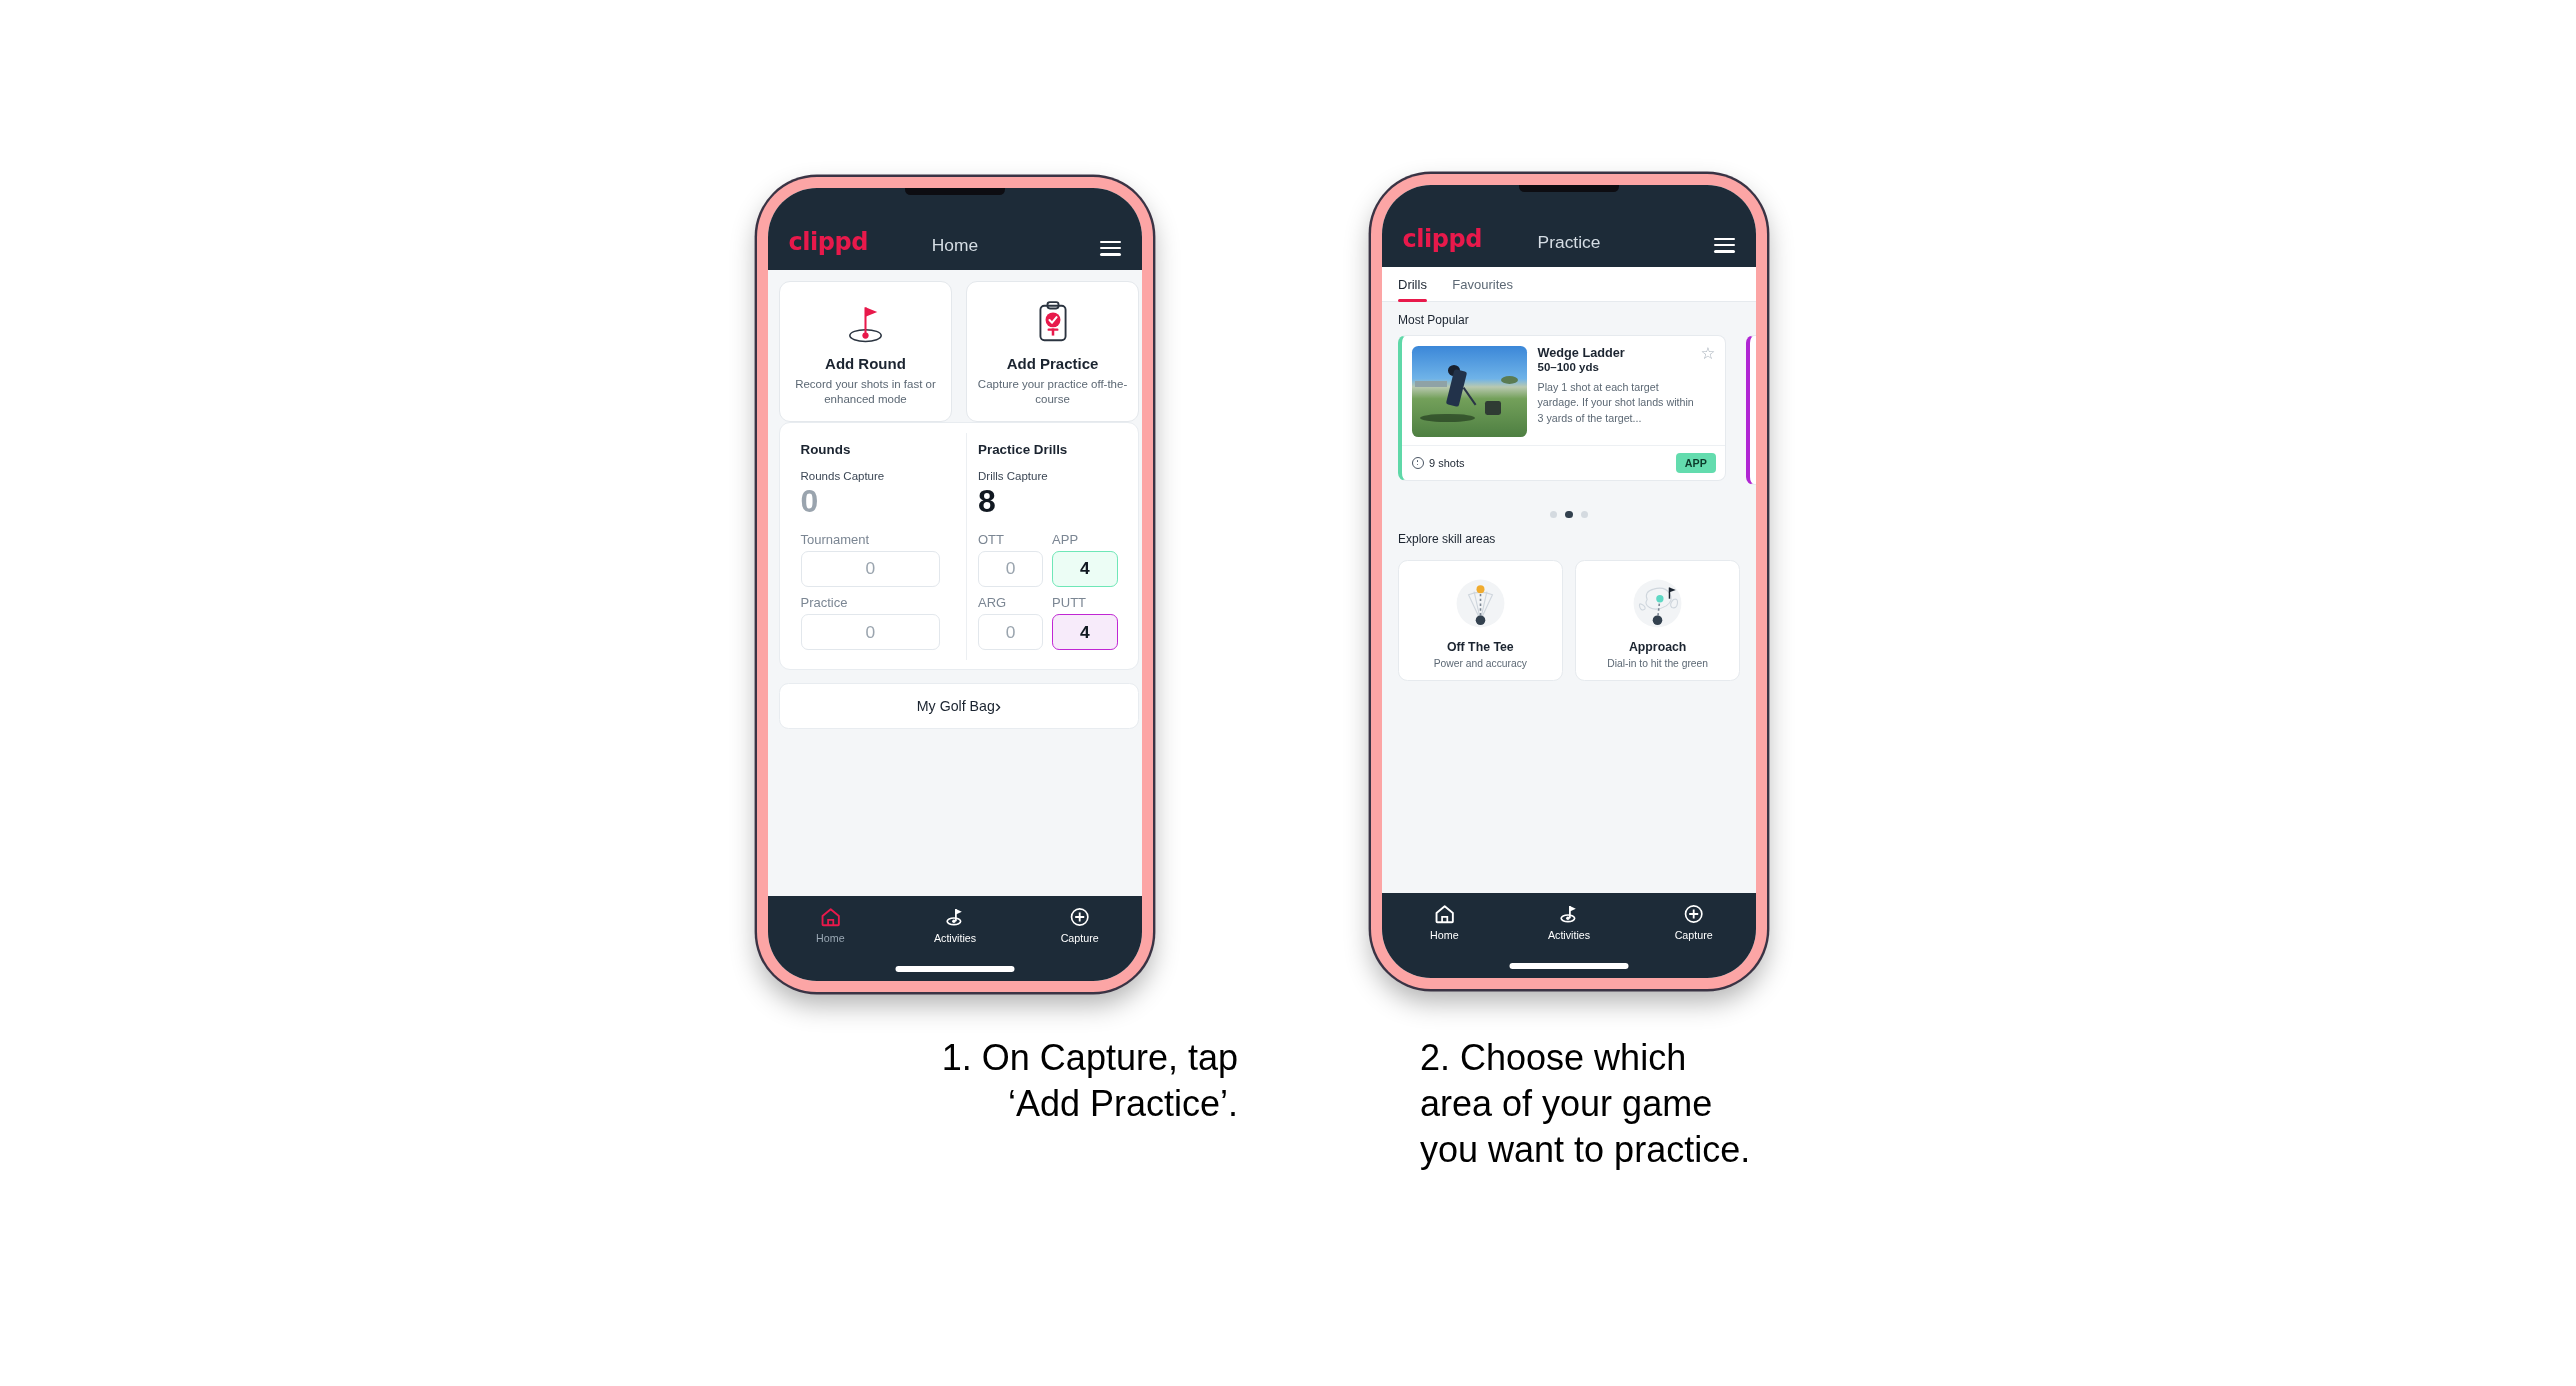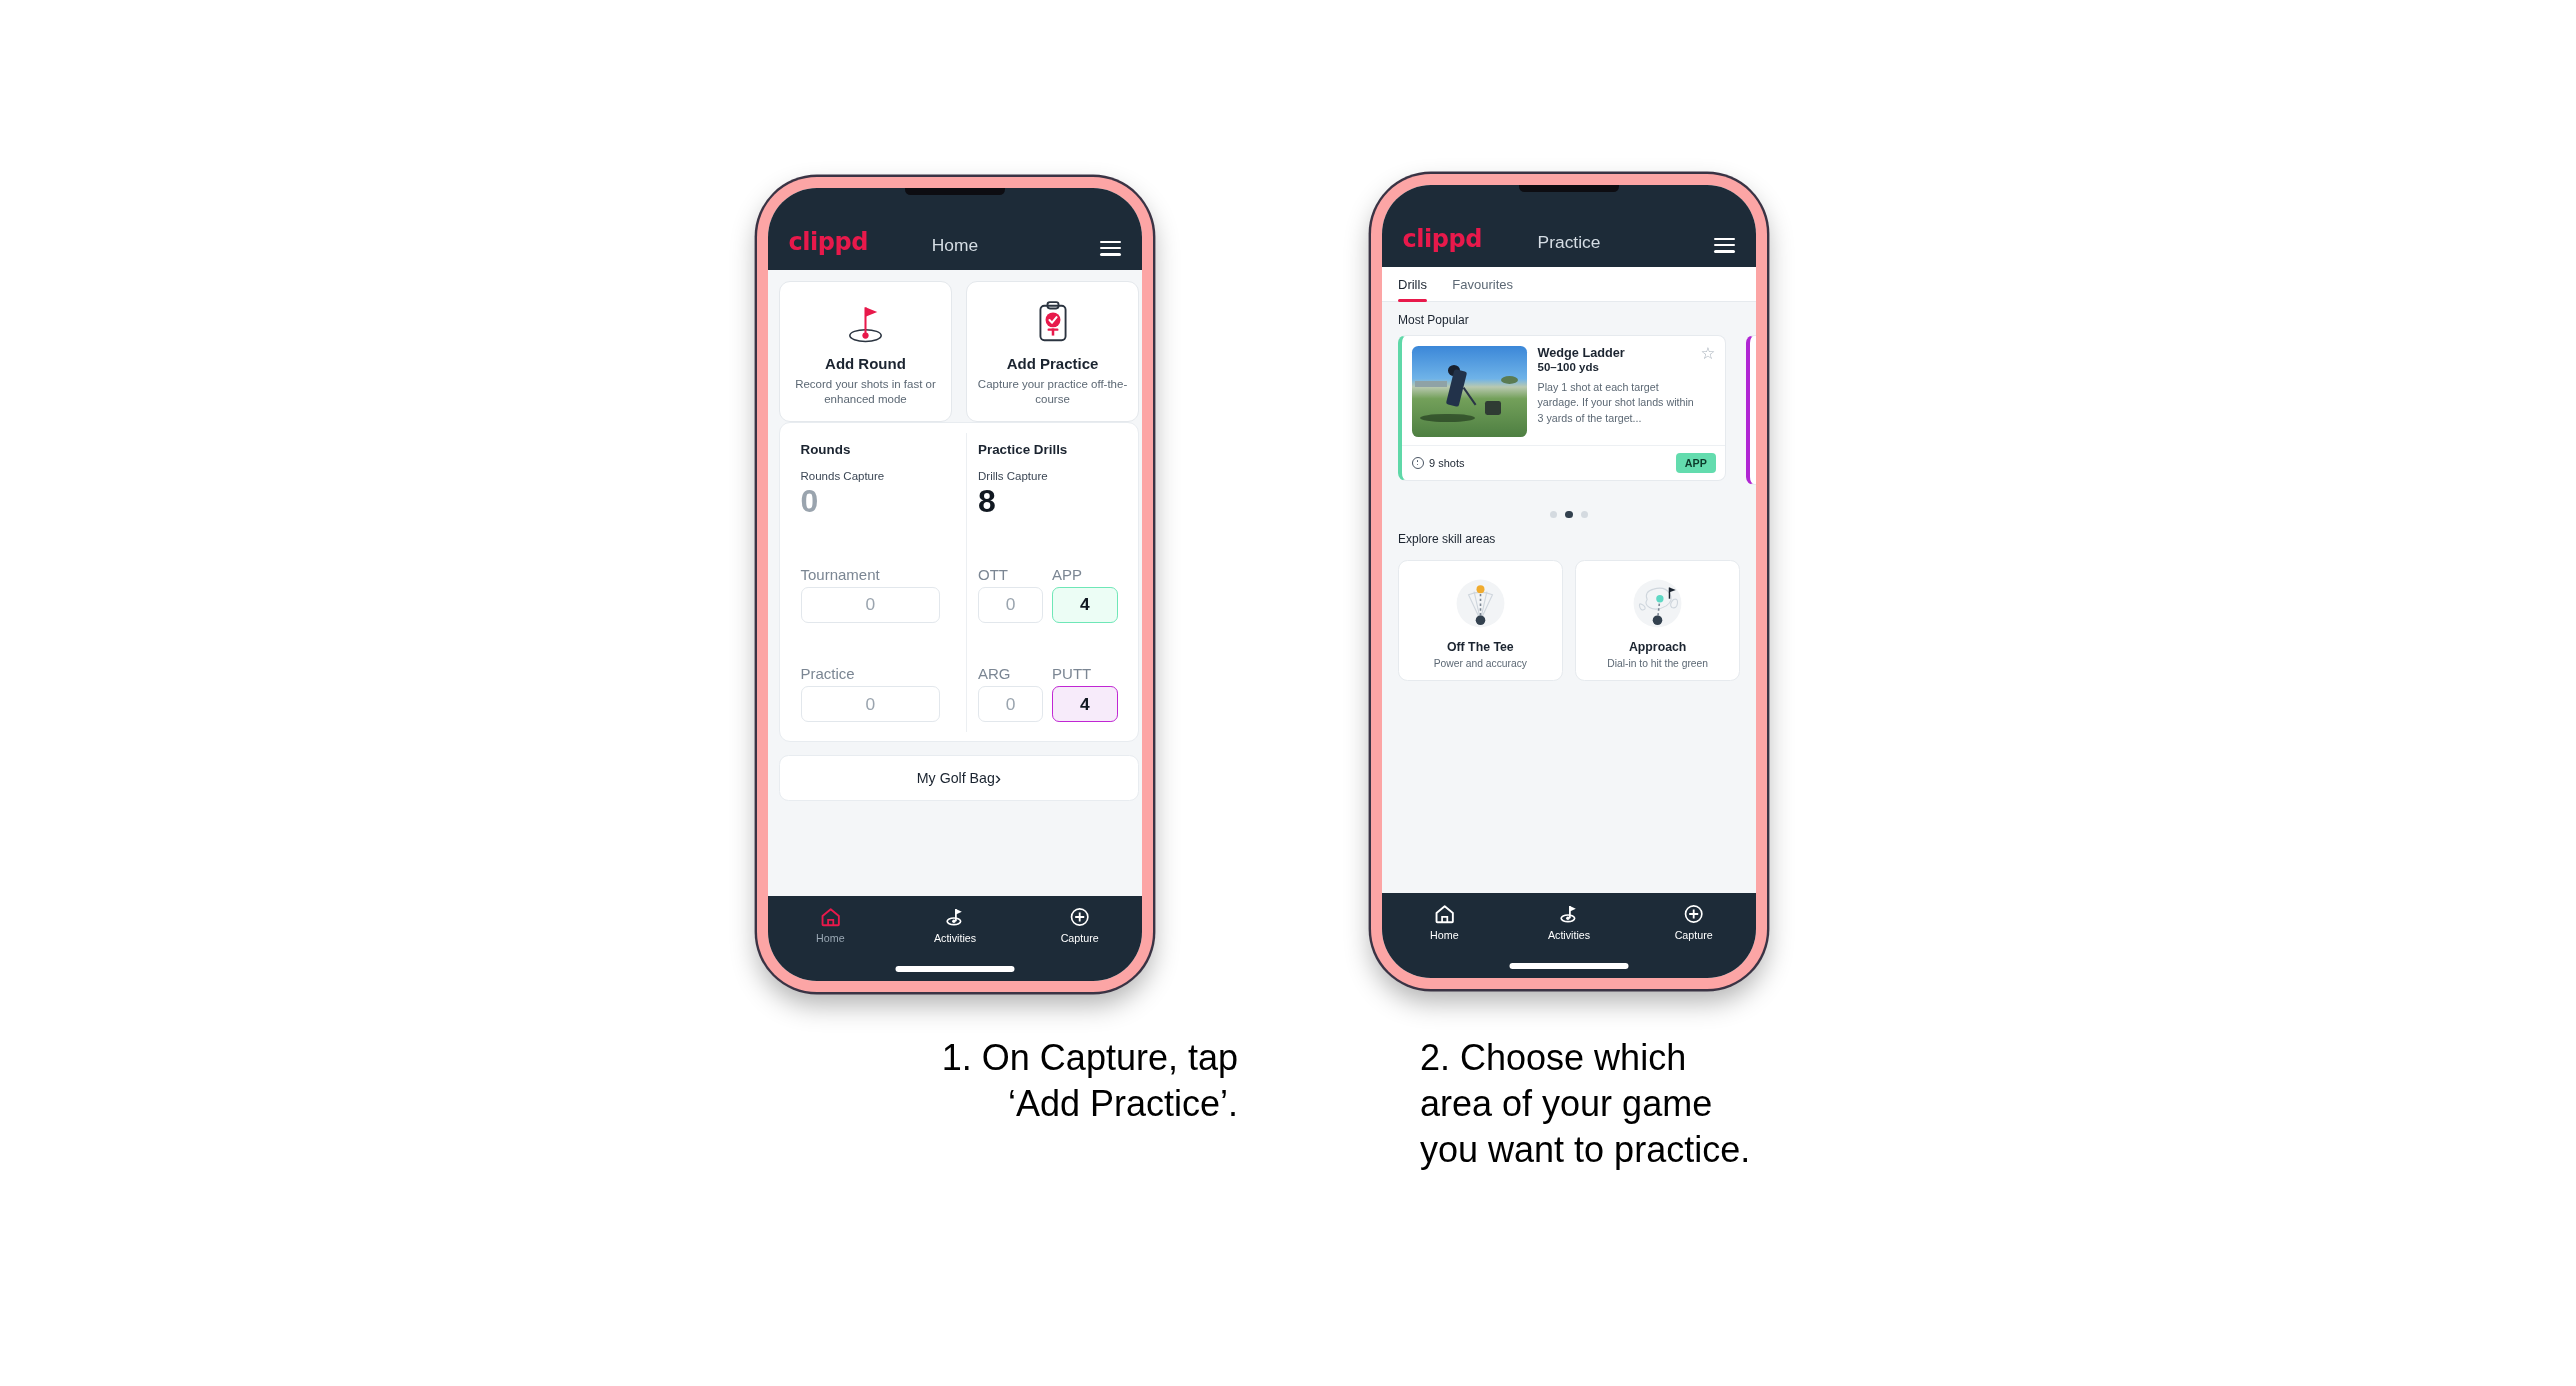--- a/index.html
+++ b/index.html
@@ -94,21 +94,21 @@
     padding: 9.5px; display: flex; gap: 15px;
   }
   .stat-col { flex: 1; padding: 9.5px 11px; }
   .stat-col + .stat-col { border-left: 0.8px solid #eceff2; }
   .stat-head { font-size: 13.4px; font-weight: 700; color: #1b2430; margin-bottom: 12.7px; }
   .stat-caption { font-size: 11.5px; color: #3b4654; margin-bottom: 3.2px; }
   .stat-big { font-size: 32px; font-weight: 700; line-height: 1.05; margin-bottom: 12.7px; }
   .big-muted { color: #9aa4ae; }
   .big-dark { color: #111821; }
 
-  .mini-label { font-size: 15px; color: #7b8693; margin-bottom: 4px; margin-top: 34px; }
+  .mini-label { font-size: 13px; color: #7b8693; margin-bottom: 4px; }
   .mini-box {
     border: 0.8px solid #e2e7ec; border-radius: 7.1px; background: #fff;
     height: 36px; display: flex; align-items: center; justify-content: center;
     font-size: 17.4px; color: #9aa4ae; font-weight: 400;
   }
   .mini-box.filled { color: #111821; font-weight: 700; }
   .mini-box.app { border: 1.6px solid #6ee7b7; background: #ecfdf5; }
   .mini-box.putt { border: 1.6px solid #c026d3; background: #f7ebfa; }
   .mini-grid-1 { display: grid; grid-template-columns: 1fr; gap: 8.7px; }
   .mini-grid-2 { display: grid; grid-template-columns: 1fr 1fr; gap: 8.7px; }

